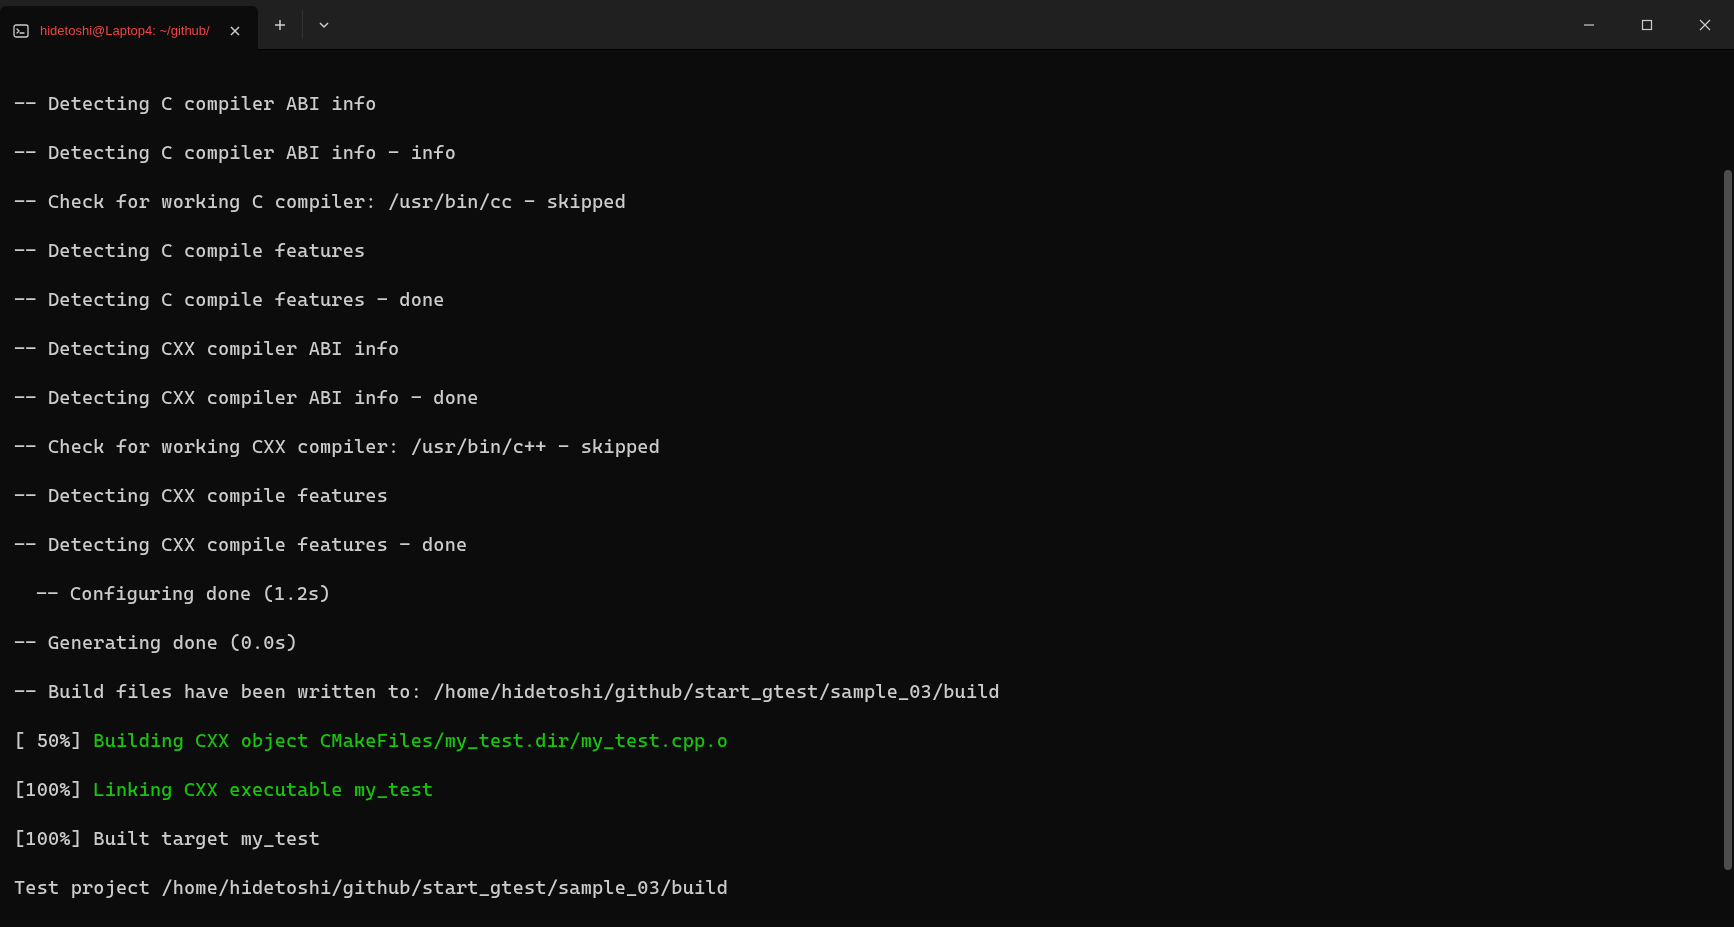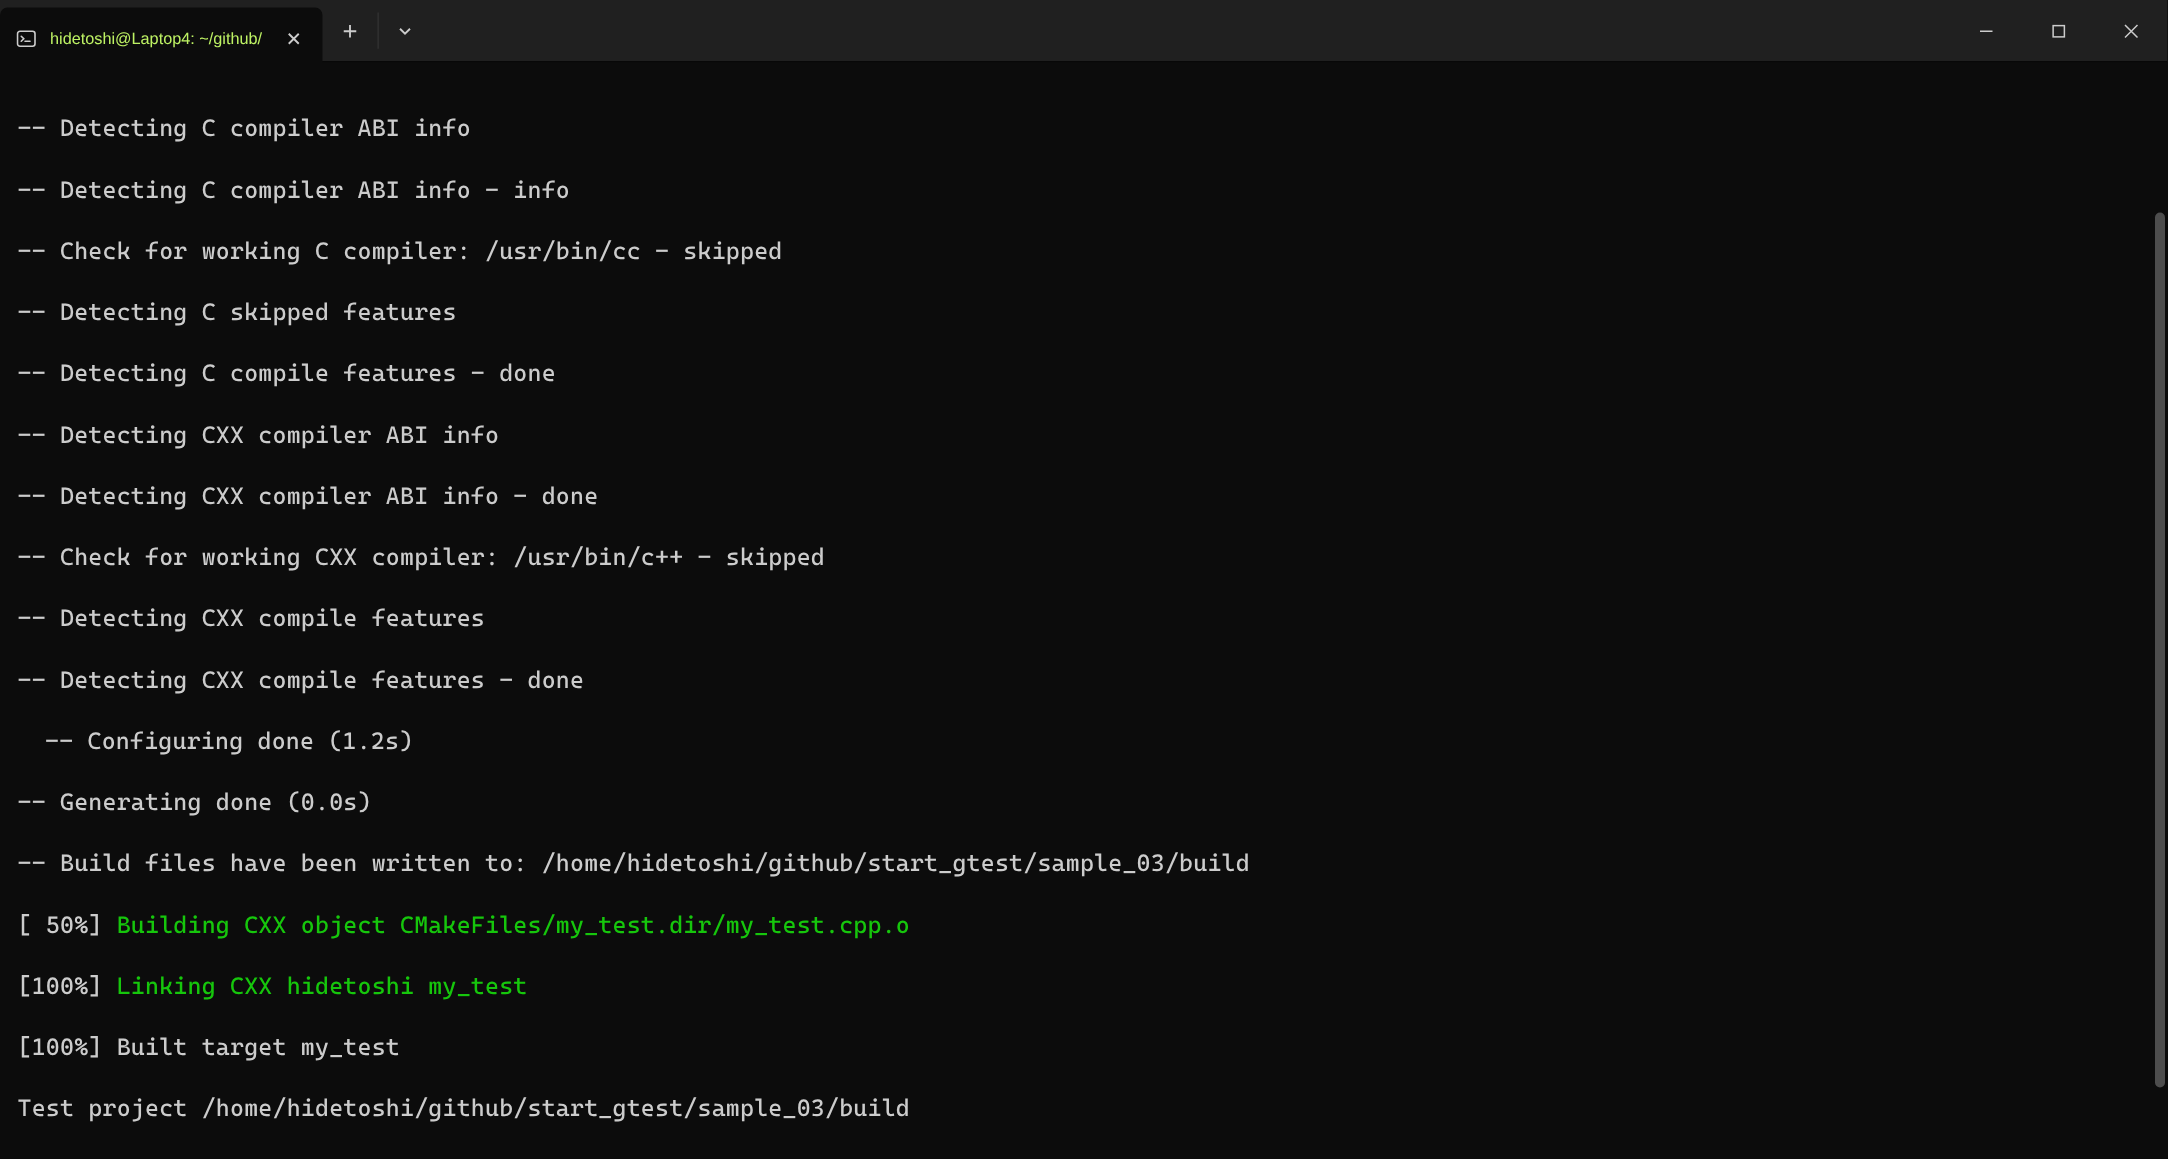--- a/index.html
+++ b/index.html
@@ -1,21 +1,21 @@
 <!DOCTYPE html>
 <html><head>
 <meta charset="utf-8">
 <style>
 * { margin:0; padding:0; box-sizing:border-box; }
 body { background:#0c0c0c; font-family:"Cascadia Mono","Consolas",monospace; overflow:hidden; width:1734px; height:927px; }
 .titlebar { height:50px; background:#202020; display:flex; align-items:stretch; color:#ccc; font-family:"Segoe UI",sans-serif; font-size:13px; border-bottom:1px solid #000; }
 .tab { display:flex; align-items:center; gap:10px; background:#0c0c0c; padding:0 14px 0 12px; height:100%; border-top-left-radius:6px; border-top-right-radius:6px; margin-top:6px; position:relative; }
 .tab .icon { width:18px; height:18px; display:flex; align-items:center; justify-content:center; }
 .tab .icon svg { width:16px; height:16px; fill:#ccc; }
-.tab-title { color:#bef264; font-size:13px; max-width:200px; white-space:nowrap; overflow:hidden; text-overflow:clip; }
+.tab-title { color:#ef4444; font-size:13px; max-width:200px; white-space:nowrap; overflow:hidden; text-overflow:clip; }
 .tab-close { width:18px; height:18px; display:flex; align-items:center; justify-content:center; cursor:pointer; margin-left:6px; }
 .tab-close svg { width:10px; height:10px; stroke:#ccc; stroke-width:1.5; fill:none; }
 .newtab { width:44px; display:flex; align-items:center; justify-content:center; cursor:pointer; }
 .newtab svg { width:12px; height:12px; stroke:#ccc; stroke-width:1.5; fill:none; }
 .dropdown-caret { width:44px; display:flex; align-items:center; justify-content:center; cursor:pointer; border-left:1px solid #333; margin:10px 0; }
 .dropdown-caret svg { width:12px; height:12px; stroke:#ccc; stroke-width:1.5; fill:none; }
 .spacer { flex:1; }
 .winctl { width:58px; display:flex; align-items:center; justify-content:center; cursor:pointer; }
 .winctl svg { width:12px; height:12px; stroke:#ccc; stroke-width:1.2; fill:none; }
 .terminal { background:#0c0c0c; color:#cccccc; font-size:19px; line-height:24.5px; padding:16px 14px; white-space:pre; font-family:"Cascadia Mono","Consolas",monospace; letter-spacing:0.2px; height:calc(927px - 50px); overflow:hidden; position:relative; }
@@ -65,32 +65,32 @@
     <svg viewBox="0 0 12 12">
         <path d="M1 1l10 10M11 1L1 11"></path>
       </svg>
   </div>
 </div>
 
 <div class="terminal">
 <span style="display: block;">-- Detecting C compiler ABI info</span>
 <span style="display: block;">-- Detecting C compiler ABI info - info</span>
 <span style="display: block;">-- Check for working C compiler: /usr/bin/cc - skipped</span>
-<span style="display: block;">-- Detecting C skipped features</span>
+<span style="display: block;">-- Detecting C compile features</span>
 <span style="display: block;">-- Detecting C compile features - done</span>
 <span style="display: block;">-- Detecting CXX compiler ABI info</span>
 <span style="display: block;">-- Detecting CXX compiler ABI info - done</span>
 <span style="display: block;">-- Check for working CXX compiler: /usr/bin/c++ - skipped</span>
 <span style="display: block;">-- Detecting CXX compile features</span>
 <span style="display: block;">-- Detecting CXX compile features - done</span>
 <span style="display: block; margin-left: 22px;">-- Configuring done (1.2s)</span>
 <span style="display: block;">-- Generating done (0.0s)</span>
 <span style="display: block;">-- Build files have been written to: /home/hidetoshi/github/start_gtest/sample_03/build</span>
 <span style="display: block;"><span>[ 50%] </span><span class="green">Building CXX object CMakeFiles/my_test.dir/my_test.cpp.o</span></span>
-<span style="display: block;"><span>[100%] </span><span class="green">Linking CXX hidetoshi my_test</span></span>
+<span style="display: block;"><span>[100%] </span><span class="green">Linking CXX executable my_test</span></span>
 <span style="display: block;">[100%] Built target my_test</span>
 <span style="display: block;">Test project /home/hidetoshi/github/start_gtest/sample_03/build</span>
 <span style="display: block;">    Start 1: MyTest</span>
 
 <span style="display: block;"></span>
 
 <span style="display: block;"></span>
 
 <span style="display: block;"></span>
 

